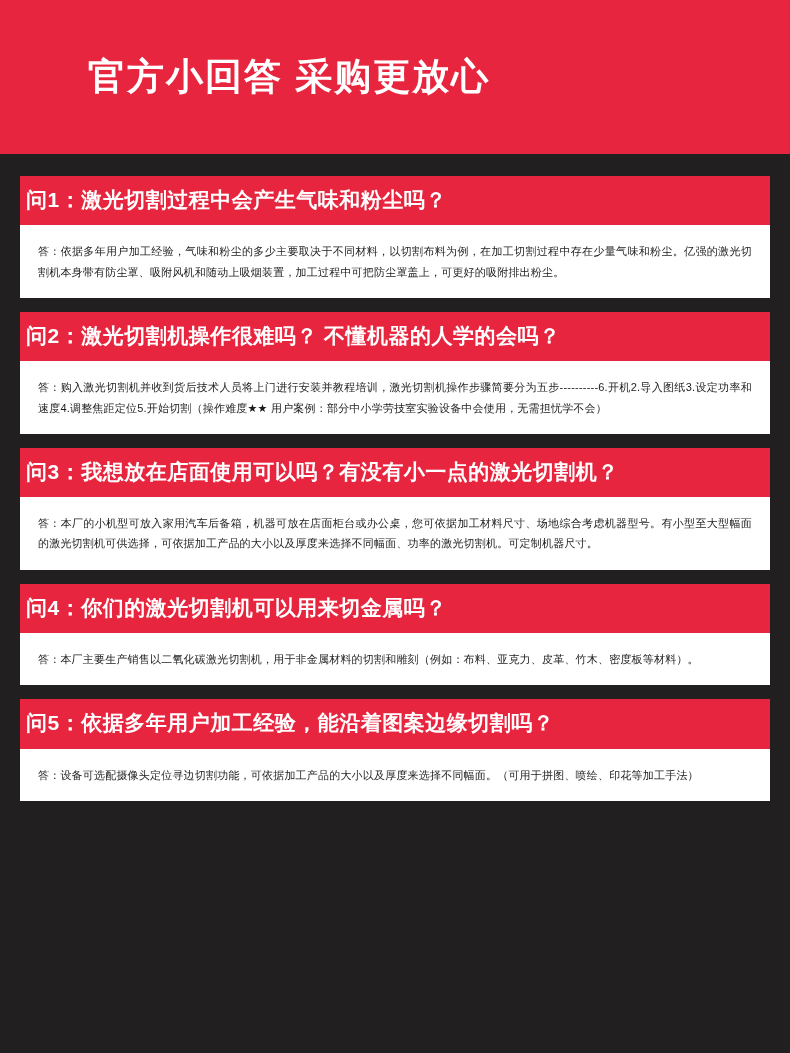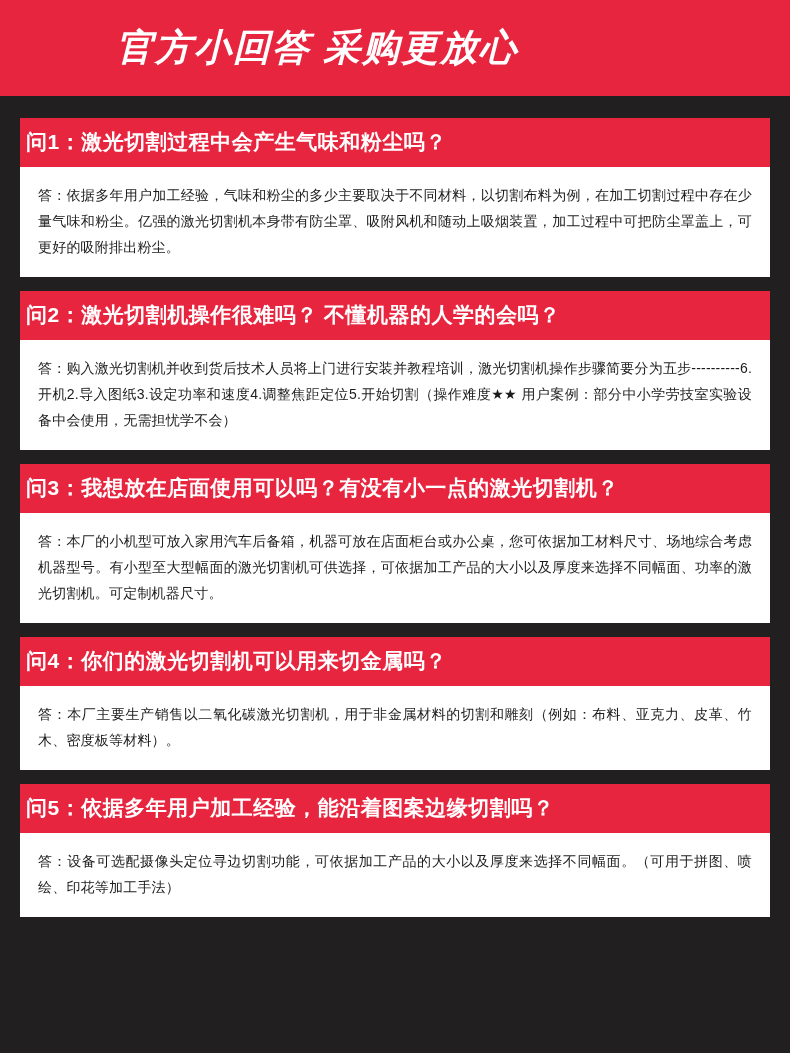--- a/index.html
+++ b/index.html
@@ -15,26 +15,25 @@
   }
   .page {
     width: 790px;
     height: 1053px;
     background: #221f20;
     position: relative;
     box-sizing: border-box;
   }
   .banner {
     background: #e8253f;
-    height: 96px;
+    height: 154px;
     display: flex;
     align-items: center;
-    padding-left: 116px;
+    padding-left: 88px;
     box-sizing: border-box;
-    font-style: italic;
   }
   .banner-title {
     color: #ffffff;
     font-size: 37px;
     font-weight: bold;
     letter-spacing: 2px;
     line-height: 1.2;
   }
   .faq-wrap {
     padding: 22px 20px 0 20px;
@@ -55,21 +54,21 @@
     letter-spacing: 0.5px;
     line-height: 1.25;
   }
   .a-box {
     background: #ffffff;
     padding: 16px 18px 16px 18px;
     box-sizing: border-box;
   }
   .a-text {
     color: #1c1c1c;
-    font-size: 14px;
+    font-size: 11px;
     line-height: 1.85;
     letter-spacing: 0.2px;
     text-align: justify;
   }
 </style>
 </head>
 <body>
 
 <div class="page">
 

